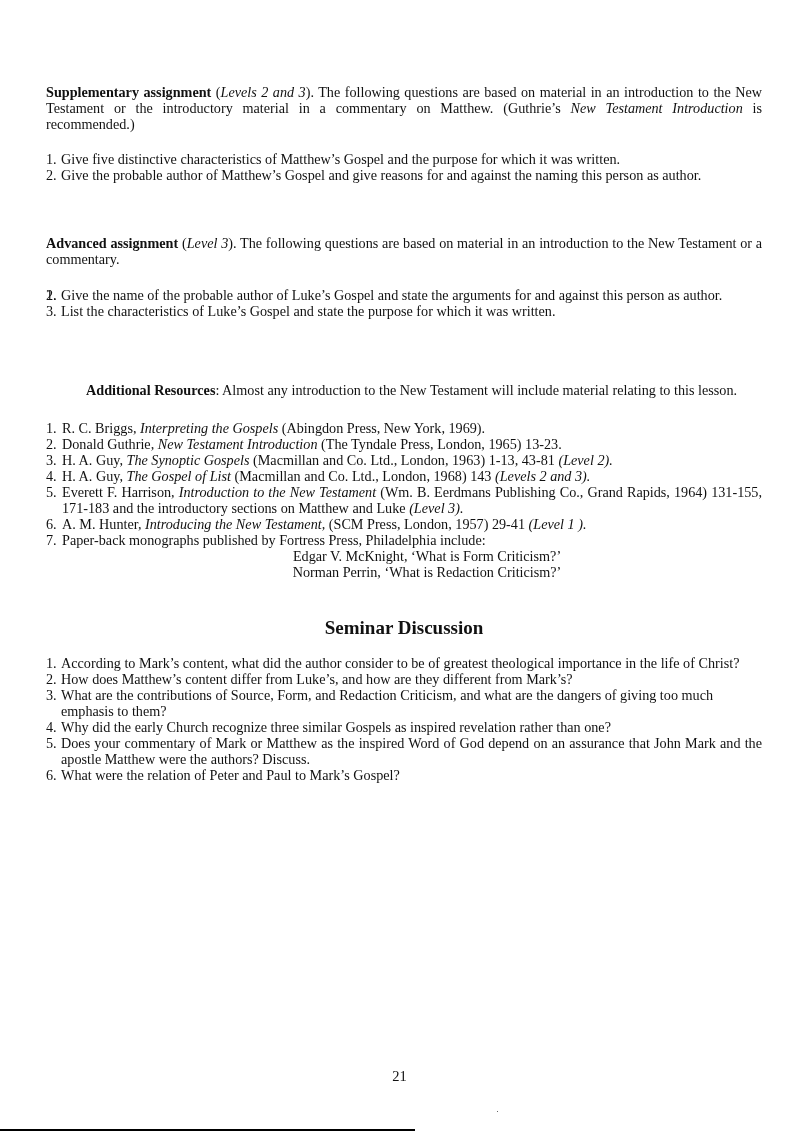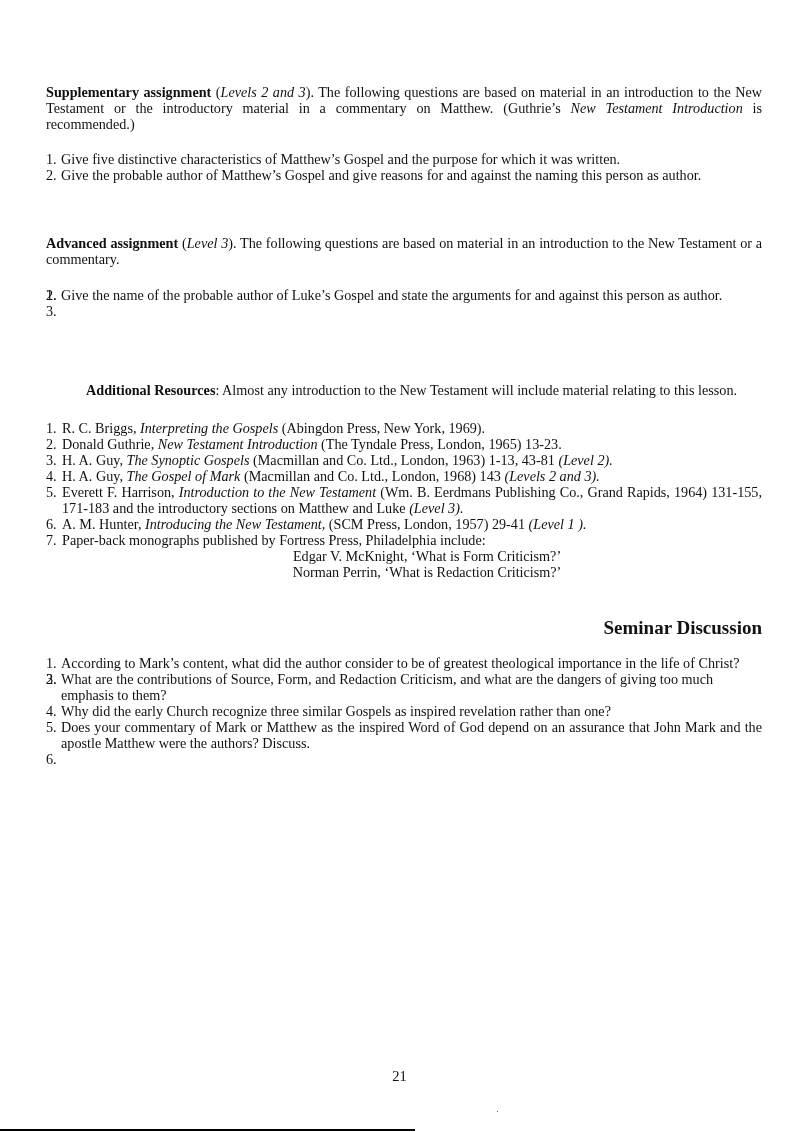--- a/index.html
+++ b/index.html
@@ -6,21 +6,21 @@
     body { width: 799px; height: 1132px; position: relative; overflow: hidden; color: #111;
            font-family: "Liberation Serif", "DejaVu Serif", serif; font-size: 14.2px; line-height: 16px; }
     .page { position: absolute; left: 46px; top: 0; width: 716px; }
     .para { position: absolute; left: 0; width: 716px; text-align: justify; margin: 0; }
     .para b { font-weight: bold; }
     .list { position: absolute; left: 0; width: 716px; margin: 0; padding: 0; list-style: none; }
     .list li { position: relative; padding-left: 15px; margin: 0; }
     .list li .num { position: absolute; left: 0; top: 0; }
     .list.refs li { padding-left: 16px; }
     .sub { padding-left: 30px; text-align: center; }
-    .heading { position: absolute; left: 0; width: 716px; text-align: right; font-weight: bold;
+    .heading { position: absolute; left: 0; width: 716px; text-align: center; font-weight: bold;
                font-size: 19px; line-height: 22px; margin: 0; }
     .pagenum { position: absolute; left: 0; width: 799px; text-align: center; top: 1068px; font-size: 14.5px; }
     .rule { position: absolute; left: 0; top: 1129px; width: 415px; height: 2px; background: #000; }
     .dot { position: absolute; left: 497px; top: 1111px; width: 1px; height: 1px; background: #666; }
   </style>
 </head>
 <body>
 
 <div class="page">
 
@@ -29,45 +29,45 @@
   <ul class="list" style="top:151px; width:730px;">
     <li><span class="num">1.</span><span>Give five distinctive characteristics of Matthew’s Gospel and the purpose for which it was written.</span></li>
     <li><span class="num">2.</span><span>Give the probable author of Matthew’s Gospel and give reasons for and against the naming this person as author.</span></li>
   </ul>
 
   <p class="para" style="top:235px;"><b>Advanced assignment</b> (<i>Level 3</i>)<span>. The following questions are based on material in an introduction to the New Testament or a commentary.</span></p>
 
   <ul class="list" style="top:287px;">
     <li style="padding-right:40px;"><span class="num">1.</span></li>
     <li style="text-align:justify;"><span class="num">2.</span><span>Give the name of the probable author of Luke’s Gospel and state the arguments for and against this person as author.</span></li>
-    <li><span class="num">3.</span></li>
+    <li><span class="num">3.</span><span>List the characteristics of Luke’s Gospel and state the purpose for which it was written.</span></li>
   </ul>
 
   <p class="para" style="top:382px;margin-left:40px;"><b>Additional Resources</b><span>: Almost any introduction to the New Testament will include material relating to this lesson.</span></p>
 
   <ul class="list refs" style="top:420px;">
     <li><span class="num">1.</span><span>R. C. Briggs, </span><i>Interpreting the Gospels</i><span> (Abingdon Press, New York, 1969).</span><i></i></li>
     <li><span class="num">2.</span><span>Donald Guthrie, </span> <i>New Testament Introduction</i> <span> (The Tyndale Press, London, 1965) 13-23.</span><i></i></li>
     <li><span class="num">3.</span><span>H. A. Guy, </span><i>The Synoptic Gospels</i><span> (Macmillan and Co. Ltd., London, 1963) 1-13, 43-81 </span><i>(Level 2).</i></li>
-    <li><span class="num">4.</span><span>H. A. Guy, </span><i>The Gospel of Mark</i> <span> (Macmillan and Co. Ltd., London, 1968) 143 </span><i>(Levels 2 and 3).</i></li>
+    <li><span class="num">4.</span><span>H. A. Guy, </span><i>The Gospel of List</i> <span> (Macmillan and Co. Ltd., London, 1968) 143 </span><i>(Levels 2 and 3).</i></li>
     <li style="text-align:justify;"><span class="num">5.</span><span>Everett F. Harrison, </span><i>Introduction to the New Testament</i><span> (Wm. B. Eerdmans Publishing Co., Grand Rapids, 1964) 131-155, 171-183 and the introductory sections on Matthew and Luke </span><i>(Level 3).</i></li>
     <li><span class="num">6.</span><span>A. M. Hunter, </span><i>Introducing the New Testament,</i><span> (SCM Press, London, 1957) 29-41 </span><i>(Level 1 ).</i></li>
     <li><span class="num">7.</span><span>Paper-back monographs published by Fortress Press, Philadelphia include:</span>
       <div class="sub">Edgar V. McKnight, ‘What is Form Criticism?’</div>
       <div class="sub">Norman Perrin, ‘What is Redaction Criticism?’</div>
     </li>
   </ul>
 
   <h2 class="heading" style="top:617px;">Seminar Discussion</h2>
 
   <ul class="list" style="top:655px;">
     <li style="text-align:justify;"><span class="num">1.</span><span>According to Mark’s content, what did the author consider to be of greatest theological importance in the life of Christ?</span></li>
-    <li><span class="num">2.</span></li>
+    <li><span class="num">2.</span><span>How does Matthew’s content differ from Luke’s, and how are they different from Mark’s?</span></li>
     <li style="padding-right:40px;"><span class="num">3.</span><span>What are the contributions of Source, Form, and Redaction Criticism, and what are the dangers of giving too much emphasis to them?</span></li>
     <li><span class="num">4.</span><span>Why did the early Church recognize three similar Gospels as inspired revelation rather than one?</span></li>
     <li style="text-align:justify;"><span class="num">5.</span><span>Does your commentary of Mark or Matthew as the inspired Word of God depend on an assurance that John Mark and the apostle Matthew were the authors? Discuss.</span></li>
-    <li><span class="num">6.</span></li>
+    <li><span class="num">6.</span><span>What were the relation of Peter and Paul to Mark’s Gospel?</span></li>
   </ul>
 </div>
 
 <div class="pagenum">21</div>
 <div class="dot"></div>
 <div class="rule"></div>
 
 </body></html>

